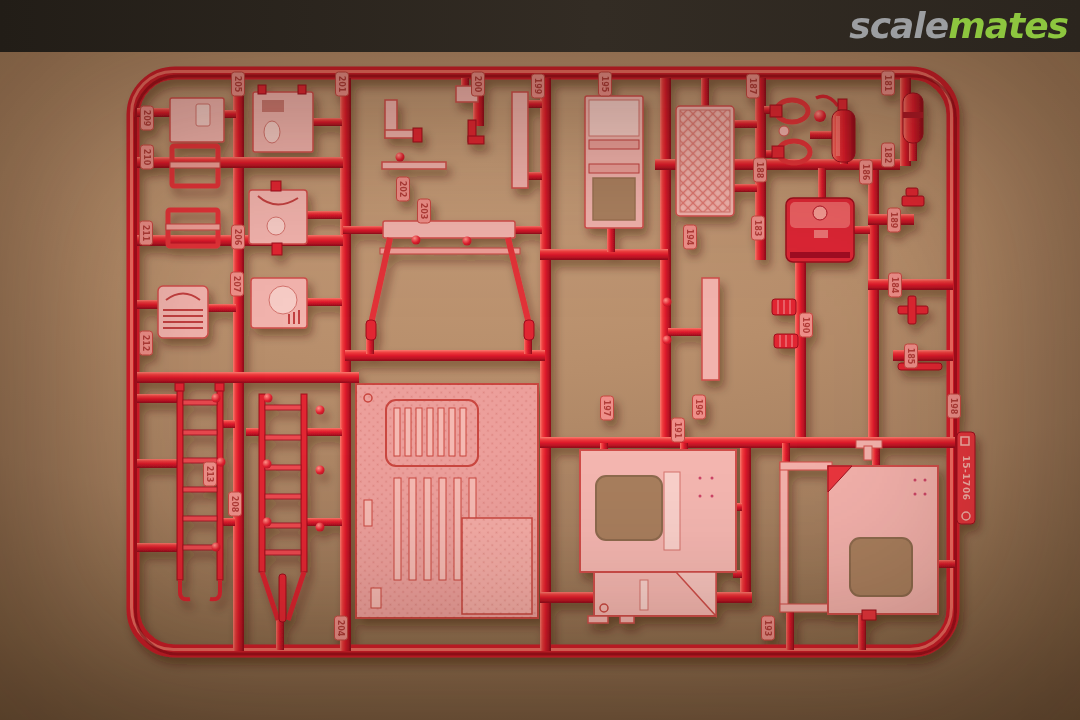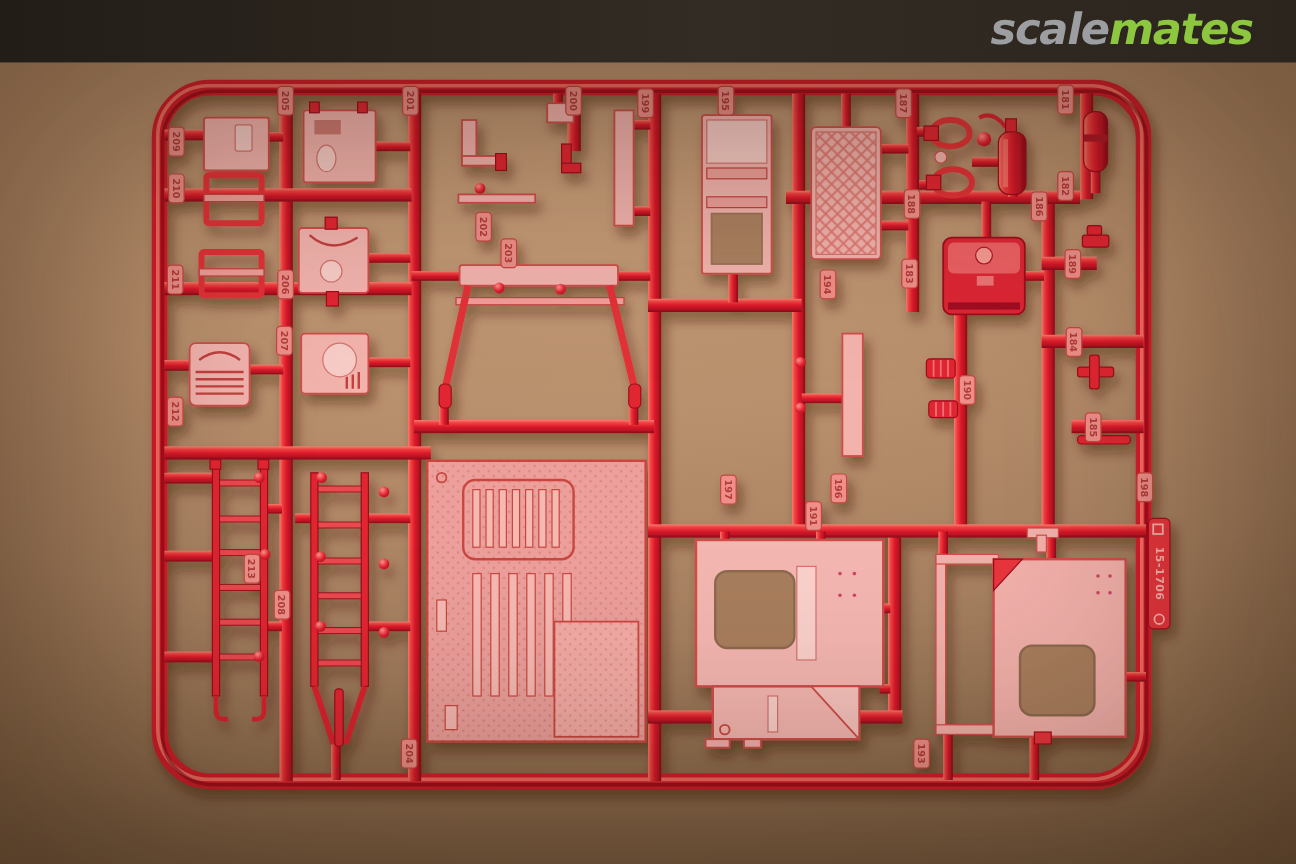--- a/index.html
+++ b/index.html
@@ -4,21 +4,21 @@
 <style>
   html,body{margin:0;padding:0;background:#000;}
   .stage{position:relative;width:1080px;height:720px;overflow:hidden;
          font-family:"DejaVu Sans",sans-serif;}
   
   .topbar{position:absolute;left:0;top:0;width:1080px;height:52px;
           background:linear-gradient(90deg,#221d17 0%,#332c24 55%,#2b251e 100%);
           border-bottom:1px solid rgba(0,0,0,.4);
           display:flex;align-items:center;justify-content:flex-end;}
   .logo{font-family:"DejaVu Sans",sans-serif;font-style:italic;font-weight:800;
-        font-size:36px;letter-spacing:-1px;padding-right:36px;line-height:1;}
+        font-size:36px;letter-spacing:-1px;padding-right:12px;line-height:1;}
   .logo .l-gray{color:#9c9ea1;}
   .logo .l-green{color:#8dc63f;}
   
   .photo{position:absolute;left:0;top:52px;width:1080px;height:668px;
          background:radial-gradient(130% 95% at 45% 16%,
             #c79d79 0%, #b78e6b 34%, #a68060 58%, #8a6a4c 82%, #6f543c 100%);}
   .vignette{position:absolute;inset:0;pointer-events:none;
             box-shadow:inset 0 0 190px 55px rgba(35,18,5,.42);}
   svg{position:absolute;left:0;top:0;}
   

